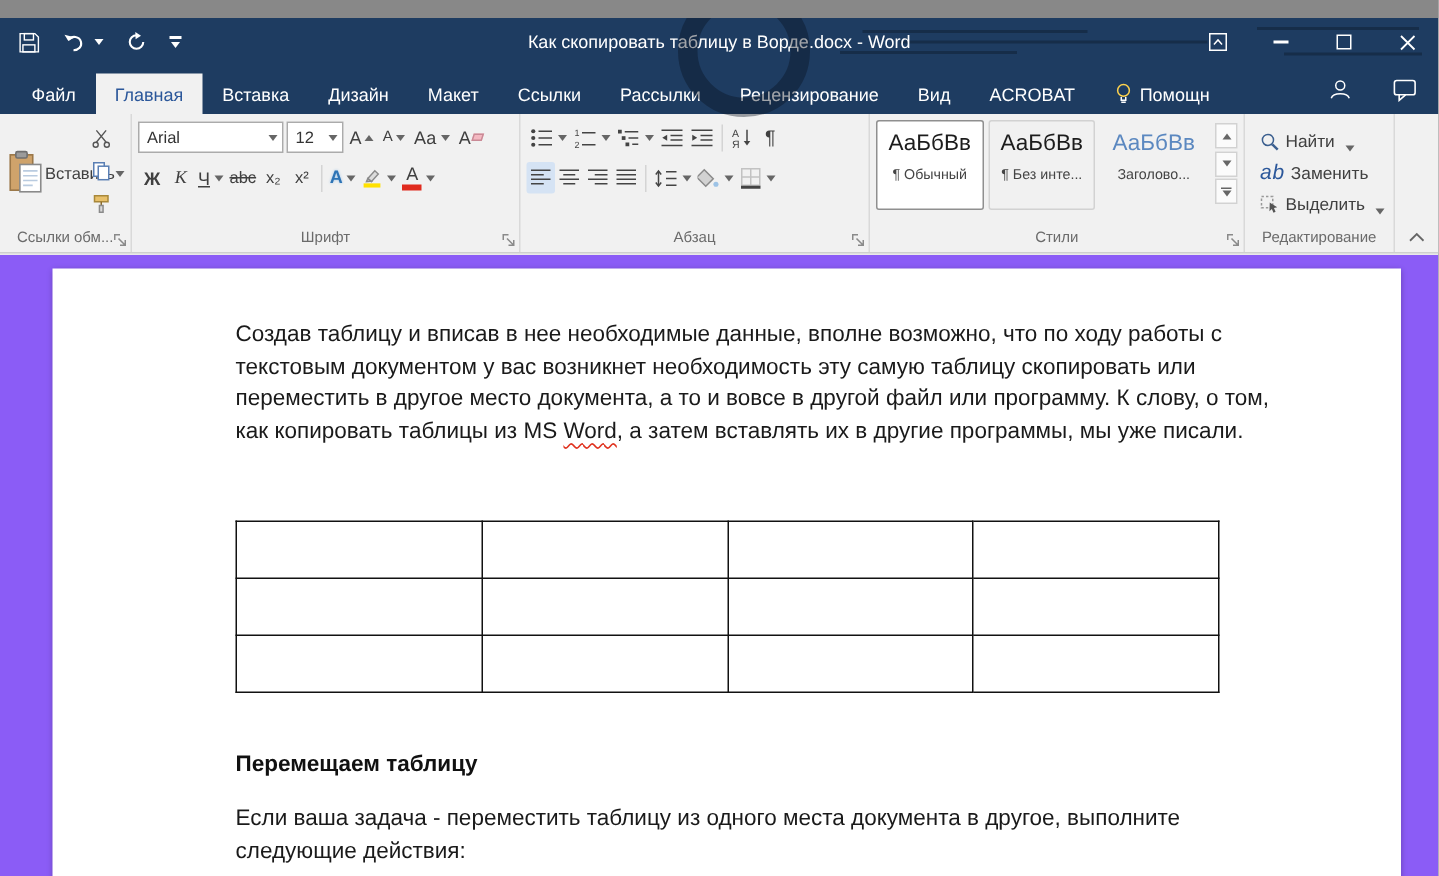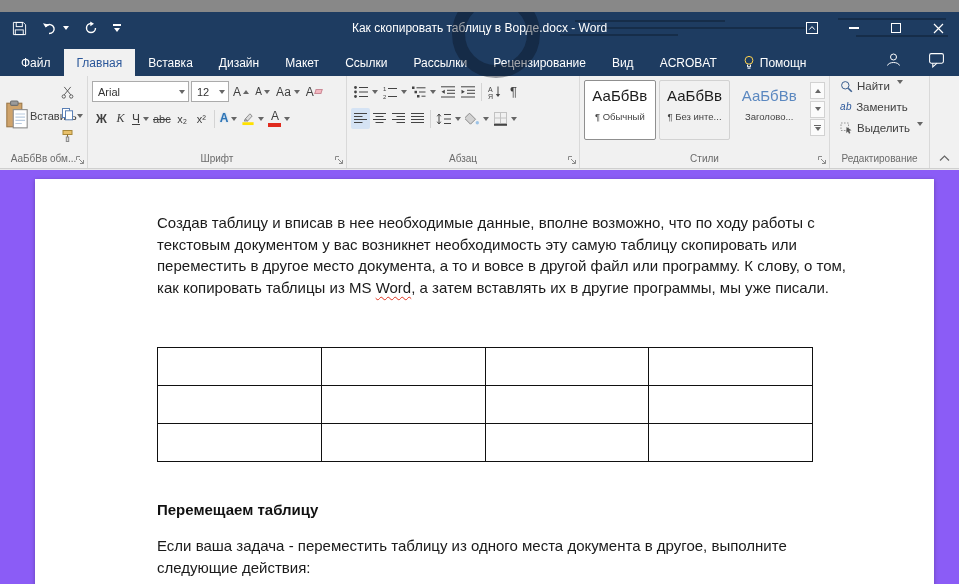--- a/index.html
+++ b/index.html
@@ -68,23 +68,23 @@
   .stylecard.boxed{border-color:#d2d2d2}
   .stylecard .prev{font-size:15px;color:#1c1c1c}
   .stylecard .prev.blue{color:#5b88c0}
   .stylecard .nm{font-size:9.5px;color:#444;margin-top:7px;white-space:nowrap}
   .style-scroll{display:flex;flex-direction:column;justify-content:space-between;height:58px;
                 margin-left:2px;padding:2px 0}
   .sbtn{width:15px;height:17px;border:1px solid #d2d2d2;background:#fbfbfb;display:flex;
         align-items:center;justify-content:center}
 
   
-  .edit-row{display:flex;align-items:flex-start;gap:4px;height:21px;font-size:11.5px;color:#404040;
+  .edit-row{display:flex;align-items:flex-end;gap:4px;height:21px;font-size:11.5px;color:#404040;
             padding:0 4px;border-radius:2px;white-space:nowrap}
-  .replace-glyph{font-size:10px;color:#2b579a;font-style:italic;letter-spacing:.5px}
+  .replace-glyph{font-size:14px;color:#2b579a;font-style:italic;letter-spacing:.5px}
 
   
   .rib-end{position:relative;flex:1 0 auto;border-right:none}
 
   
   .docarea{position:absolute;top:158px;left:0;right:0;bottom:0;background:#8b5cf6;overflow:hidden;z-index:2}
   .page{position:absolute;left:35px;top:9px;width:899px;height:620px;background:#fff;
         box-shadow:0 1px 4px rgba(0,0,0,.28)}
   .doc-p{position:absolute;left:122px;width:694px;font-size:15px;line-height:21.6px;color:#1a1a1a}
   .squiggle{text-decoration:underline;text-decoration-style:wavy;text-decoration-color:#e0321e;
@@ -264,21 +264,21 @@
             <span>
               <svg width="13" height="14" viewBox="0 0 13 14">
                   <rect x="2" y="1.5" width="9" height="4" fill="#e8c06a" stroke="#a8883a"></rect>
                   <path d="M6.5 5.5v2.5" stroke="#8a6a2a"></path>
                   <rect x="5.3" y="8" width="2.4" height="4.5" fill="#d9d9d9" stroke="#8a8a8a"></rect>
                 </svg>
             </span>
           </div>
         </div>
       </div>
-      <div class="glabel">АаБбВв обм...</div>
+      <div class="glabel">Ссылки обм...</div>
       <span class="launcher">
         <svg width="10" height="10" viewBox="0 0 10 10">
             <path d="M1.5 5V1.5H5" fill="none" stroke="#8a8a8a"></path>
             <path d="M4 4l4.5 4.5M8.5 5v3.5H5" fill="none" stroke="#8a8a8a"></path>
           </svg>
       </span>
     </div>
 
     <div class="group" style="width:259px">
       <div class="gbody">

